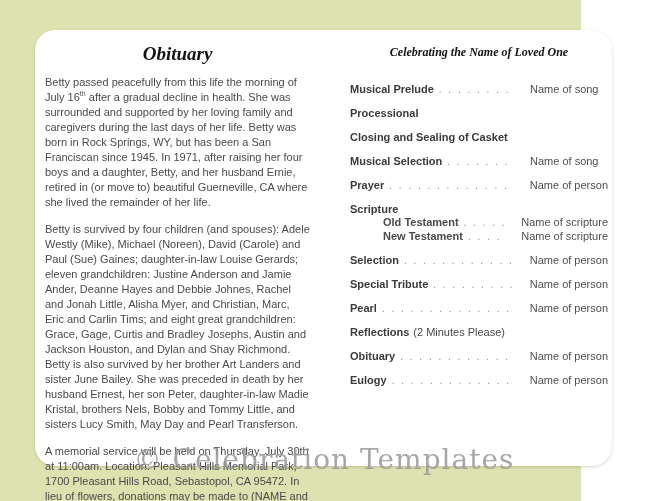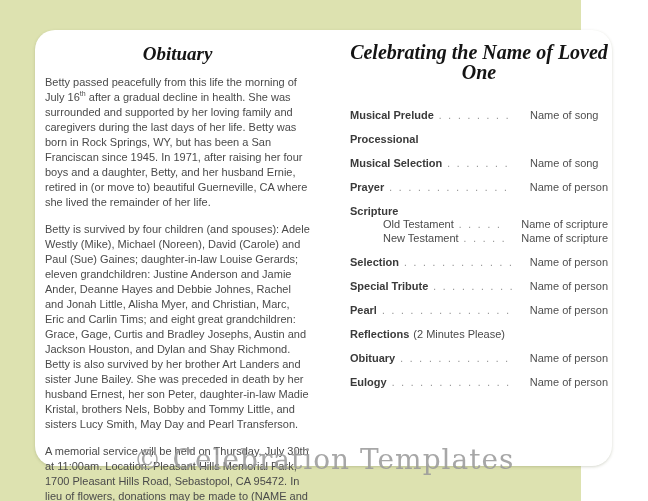--- a/index.html
+++ b/index.html
@@ -22,26 +22,26 @@
     text-align:center;margin:0;
   }
   .panel-left .panel-title{font-size:19px;line-height:23px;margin-bottom:10px;}
   .para{
     font-size:11px;line-height:15px;color:#4a4a4a;
     margin:0 0 12px 0;text-align:left;
   }
   .para sup{font-size:7px;line-height:0;}
   
   .panel-right{position:absolute;left:315px;top:12px;width:258px;}
-  .panel-right .panel-title{font-size:20px;line-height:20px;margin-bottom:27px;}
+  .panel-right .panel-title{font-size:12px;line-height:20px;margin-bottom:21px;}
   .prog-group{margin-bottom:11px;}
   .prog-row{display:flex;align-items:baseline;font-size:11px;line-height:13px;}
   .prog-row.sub{line-height:12.5px;padding-left:33px;}
   .prog-label{font-weight:bold;color:#3a3a3a;white-space:nowrap;}
-  .sub-label{font-weight:normal;color:#4a4a4a;white-space:nowrap;}
+  .sub-label{font-weight:bold;color:#4a4a4a;white-space:nowrap;}
   .prog-note{color:#4a4a4a;white-space:nowrap;margin-left:4px;}
   .dots{
     flex:1 1 auto;overflow:hidden;white-space:nowrap;
     color:#8d8d8d;font-size:10px;letter-spacing:2px;
     padding:0 5px;
   }
   .prog-value{flex:0 0 78px;color:#4f4f4f;white-space:nowrap;margin-left:16px;}
   
   .watermark{
     position:absolute;left:0;top:443px;width:648px;
@@ -72,20 +72,25 @@
           <div class="prog-group">
             <div class="prog-row">
               <span class="prog-label">Musical Prelude</span>
               <span class="dots">. . . . . . . . . . . . . . . . . . . . . . . . . . . . . . . . . . . . . . . .</span>
               <span class="prog-value">Name of song</span>
             </div>
           </div>
           <div class="prog-group">
             <div class="prog-row">
               <span class="prog-label">Processional</span>
+            </div>
+          </div>
+          <div class="prog-group">
+            <div class="prog-row">
+              <span class="prog-label">Closing and Sealing of Casket</span>
             </div>
           </div>
           <div class="prog-group">
             <div class="prog-row">
               <span class="prog-label">Musical Selection</span>
               <span class="dots">. . . . . . . . . . . . . . . . . . . . . . . . . . . . . . . . . . . . . . . .</span>
               <span class="prog-value">Name of song</span>
             </div>
           </div>
           <div class="prog-group">

